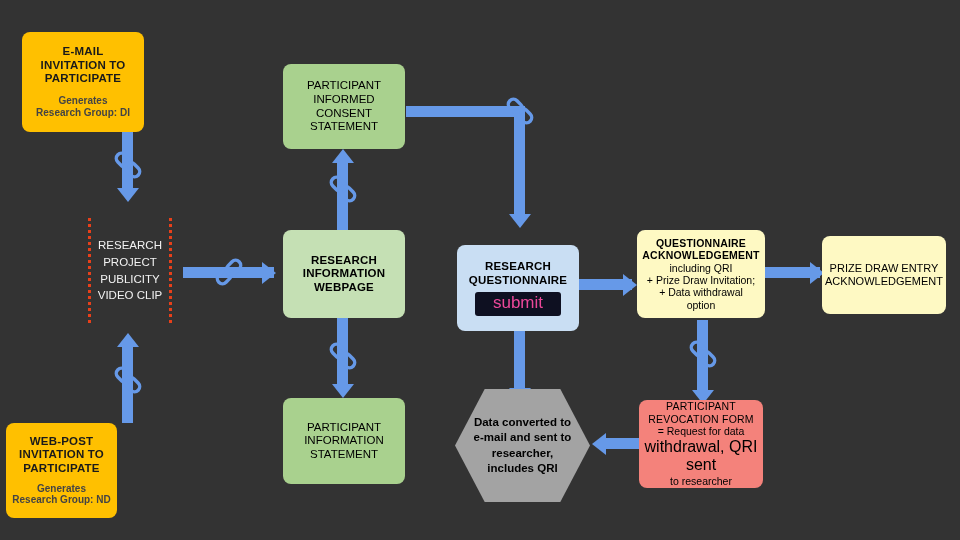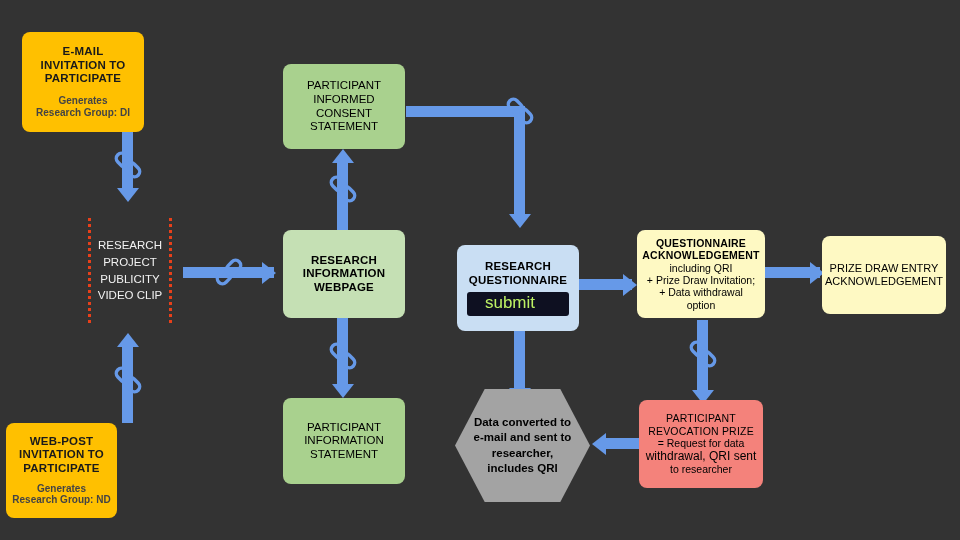--- a/index.html
+++ b/index.html
@@ -75,24 +75,24 @@
     line-height: 1.32;
     clip-path: polygon(22% 0%, 78% 0%, 100% 50%, 78% 100%, 22% 100%, 0% 50%);
     z-index: 5;
     padding: 0 14px;
     box-sizing: border-box;
   }
 
   
   .submit-btn {
     background: #0E1021;
-    color: #bef264;
+    color: #ec4899;
     font-size: 17px;
     font-weight: normal;
-    padding: 1px 34px 3px 18px;
+    padding: 1px 18px 3px 18px;
     border-radius: 3px;
     margin-top: 4px;
     display: inline-block;
   }
 
   
   .conn {
     position: absolute;
     background: #6699E8;
     z-index: 2;
@@ -261,23 +261,23 @@
     <div style="font-size:10.5px;">+ Data withdrawal</div>
     <div style="font-size:10.5px;">option</div>
   </div>
 
   <div class="node blue-mid" style="left:822px; top:236px; width:124px; height:78px; padding:6px 6px;">
     <div style="font-size:11px; font-weight:normal;">PRIZE DRAW ENTRY ACKNOWLEDGEMENT</div>
   </div>
 
   <div class="node pink" style="left:639px; top:400px; width:124px; height:88px; padding:5px 5px;">
     <div class="t-main" style="font-size:10.5px; font-weight:normal;">PARTICIPANT</div>
-    <div class="t-main" style="font-size:10.5px; font-weight:normal;">REVOCATION PRIZE</div>
+    <div class="t-main" style="font-size:10.5px; font-weight:normal;">REVOCATION FORM</div>
     <div style="font-size:10.5px;">= Request for data</div>
-    <div style="font-size:12px;">withdrawal, QRI sent</div>
+    <div style="font-size:16px;">withdrawal, QRI sent</div>
     <div style="font-size:10.5px;">to researcher</div>
   </div>
 
   <div class="hexagon" style="left:455px; top:389px; width:135px; height:113px;">
     <div>Data converted to e-mail and sent to researcher, includes QRI</div>
   </div>
 
 </div>
 
 </body></html>

